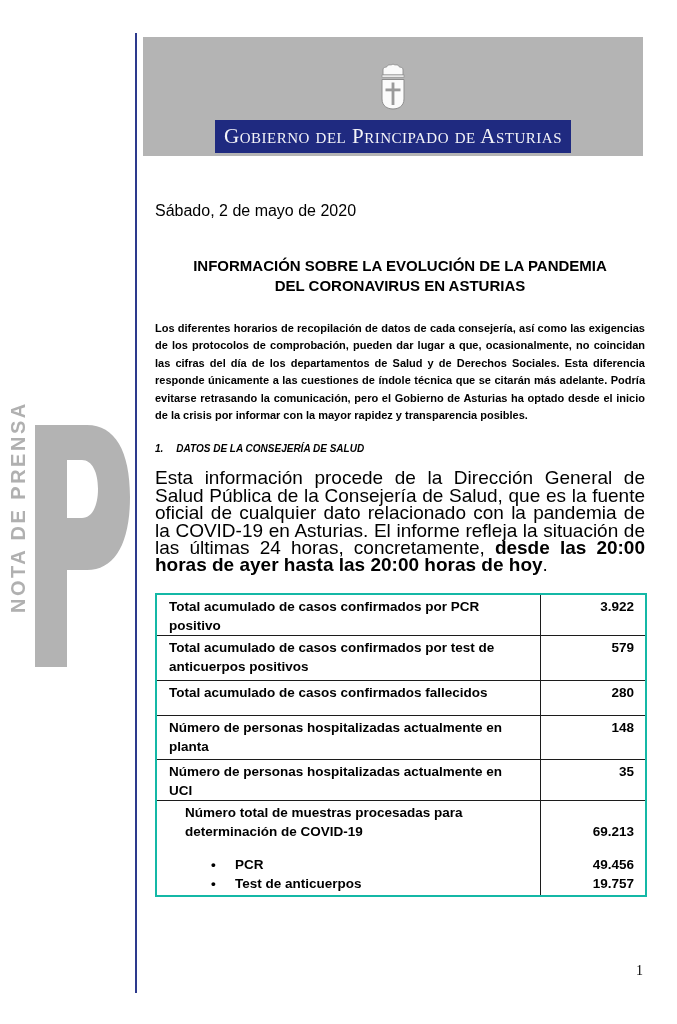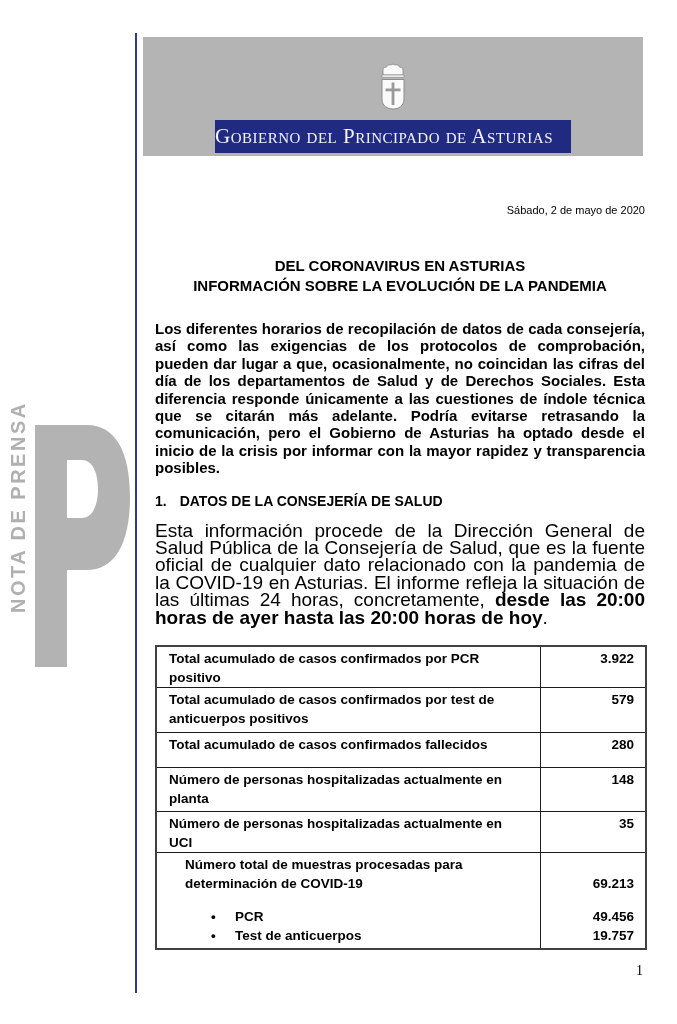--- a/index.html
+++ b/index.html
@@ -47,70 +47,70 @@
     left: 143px; top: 37px;
     width: 500px; height: 119px;
     background: var(--header-gray, #b4b4b4);
   }
   .emblem { display: block; margin: 25px auto 0 auto; width: 34px; height: 48px; }
   .gov-bar {
     position: absolute;
     left: 72px; bottom: 3px;
     width: 356px; height: 33px;
     background: var(--banner-blue, #1f2a80);
-    display: flex; align-items: center; justify-content: flex-start;
+    display: flex; align-items: center; justify-content: center;
   }
   .gov-bar span {
     font-family: "Liberation Serif", serif;
     font-variant: small-caps;
     font-size: 21px;
     letter-spacing: 0.5px;
     color: #f4f4f8;
     white-space: nowrap;
   }
 
   
   .content {
     position: absolute;
     left: 155px; top: 0;
     width: 490px;
     padding-top: 202px;
   }
-  .date-line { text-align: right; font-size: 11px; line-height: 17px; }
+  .date-line { font-size: 16px; line-height: 17px; }
   .doc-title {
     margin-top: 37px;
     text-align: center;
     font-weight: bold;
     font-size: 15px;
     line-height: 19.5px;
   }
   .p1 {
     margin: 25px 0 12px 0;
     text-align: justify;
     font-weight: bold;
-    font-size: 15px;
+    font-size: 11px;
     line-height: 17.4px;
   }
-  .section-heading { margin-top: 16px; font-weight: bold; font-size: 14px; line-height: 17px; }
+  .section-heading { margin-top: 16px; font-weight: bold; font-size: 10px; line-height: 17px; font-style: italic; }
   .sec-num { margin-right: 13px; }
   .p2 {
     margin: 12px 0 0 0;
     text-align: justify;
     font-size: 19px;
     line-height: 17.4px;
   }
   .p2 .b { font-weight: bold; }
 
   
   .covid-table {
     margin-top: 19px;
     border-collapse: collapse;
     table-layout: fixed;
     width: 490px;
-    border: 2px solid #404040;
+    border: 2px solid #14b8a6;
   }
   .covid-table td {
     border: 1.5px solid #1c1c1c;
     vertical-align: top;
     font-weight: bold;
     font-size: 13.5px;
     line-height: 19px;
     padding: 2px 11px 0 12px;
     box-sizing: border-box;
   }
@@ -168,22 +168,22 @@
     <div class="gov-bar">
       <span>Gobierno del Principado de Asturias</span>
     </div>
   </div>
 
   <div class="content">
 
     <div class="date-line">Sábado, 2 de mayo de 2020</div>
 
     <div class="doc-title">
+      <div>INFORMACIÓN SOBRE LA EVOLUCIÓN DE LA PANDEMIA</div>
       <div>DEL CORONAVIRUS EN ASTURIAS</div>
-      <div>INFORMACIÓN SOBRE LA EVOLUCIÓN DE LA PANDEMIA</div>
     </div>
 
     <p class="p1">Los diferentes horarios de recopilación de datos de cada consejería, así como las exigencias de los protocolos de comprobación, pueden dar lugar a que, ocasionalmente, no coincidan las cifras del día de los departamentos de Salud y de Derechos Sociales. Esta diferencia responde únicamente a las cuestiones de índole técnica que se citarán más adelante. Podría evitarse retrasando la comunicación, pero el Gobierno de Asturias ha optado desde el inicio de la crisis por informar con la mayor rapidez y transparencia posibles.</p>
 
     <div class="section-heading">
       <span class="sec-num">1.</span><span>DATOS DE LA CONSEJERÍA DE SALUD</span>
     </div>
 
     <p class="p2"><span>Esta información procede de la Dirección General de Salud Pública de la Consejería de Salud, que es la fuente oficial de cualquier dato relacionado con la pandemia de la COVID-19 en Asturias. El informe refleja la situación de las últimas 24 horas, concretamente, </span><span class="b">desde las 20:00 horas de ayer hasta las 20:00 horas de hoy</span><span>.</span></p>
 

